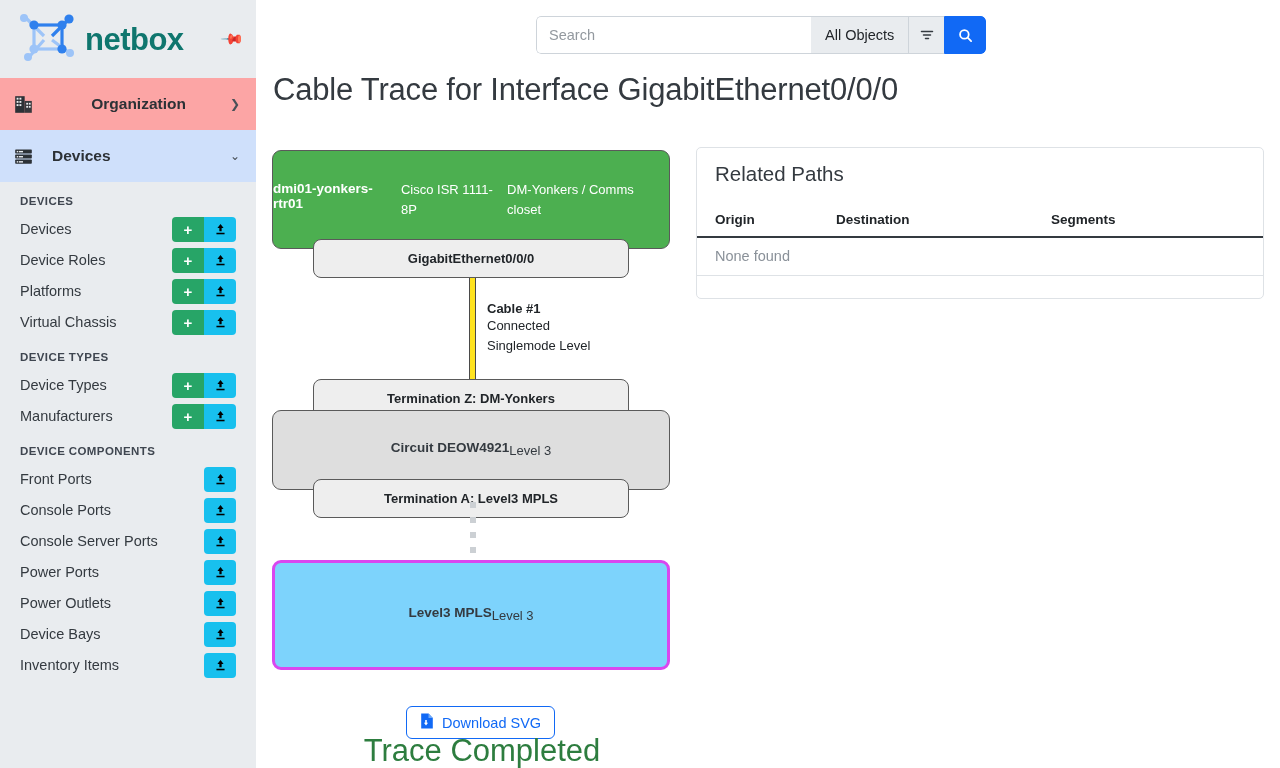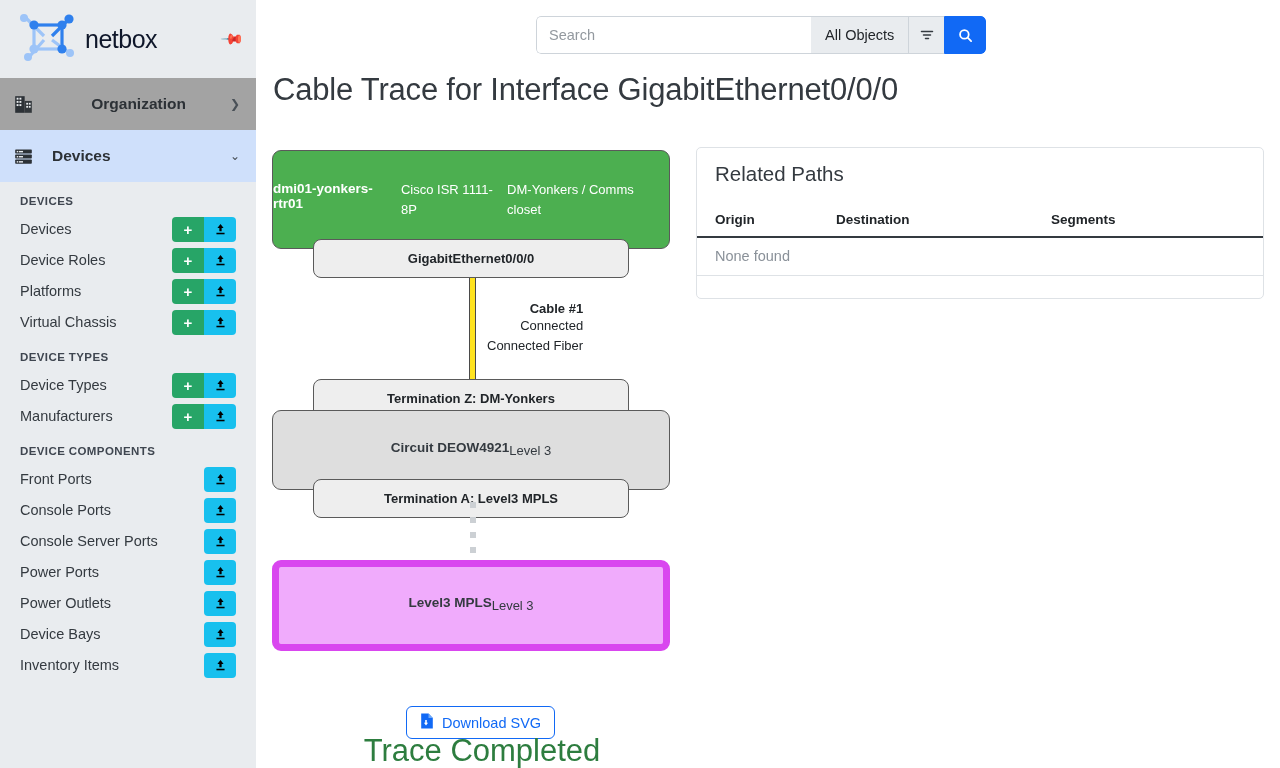--- a/index.html
+++ b/index.html
@@ -18,31 +18,31 @@
     background: #e9ecef;
     overflow: hidden;
   }
   .brand {
     height: 78px;
     display: flex; align-items: center;
     padding: 0 14px 0 20px;
   }
   .brand-logo { display: flex; align-items: center; gap: 9px; flex: 1; }
   .brand-word {
-    font-size: 25px; font-weight: 400; color: #0f172a;
+    font-size: 31px; font-weight: 700; color: #0f766e;
     letter-spacing: -0.5px; line-height: 1;
   }
   .pin-icon { color: #f97316; font-size: 15px; transform: rotate(45deg); }
 
   .nav-group {
     display: flex; align-items: center;
     height: 52px; padding: 0 16px 0 14px;
     cursor: pointer;
   }
-  .nav-group.plain { background: #a3a3a3; gap: 44px; }
+  .nav-group.plain { background: #fca5a5; gap: 44px; }
   .nav-group.active { background: #cfe0fb; }
   .nav-group .ng-icon { width: 30px; display: flex; align-items: center; color: #2c3136; }
   .nav-group .ng-label { flex: 1; font-size: 15.5px; font-weight: 700; color: #2c3136; padding-left: 8px; }
   .nav-group .ng-chev { color: #495057; font-size: 12px; }
 
   .section-head {
     font-size: 11.5px; font-weight: 700; letter-spacing: .4px;
     color: #3f4650; padding: 13px 0 7px 20px; text-transform: uppercase;
   }
   .nav-row {
@@ -136,43 +136,43 @@
     background: #4caf50; border: 1px solid #5a5a5a; color: #fff;
     top: 0; height: 99px;
   }
   .node.device .n-title { font-size: 13.5px; font-weight: 700; margin-bottom: 7px; }
   .node.device .n-sub { font-size: 13px; font-weight: 400; line-height: 20px; }
   .node.circuit {
     background: #dedede; border: 1px solid #5a5a5a; color: #343a40;
     top: 260px; height: 80px;
   }
   .node.provider {
-    background: #f0abfc; border: 7px solid #d946ef; color: #343a40;
-    top: 410px; height: 91px;
+    background: #7dd3fc; border: 3px solid #d946ef; color: #343a40;
+    top: 410px; height: 110px;
   }
   .node.circuit .n-title, .node.provider .n-title { font-size: 13.5px; font-weight: 700; margin-bottom: 6px; }
   .node.circuit .n-sub, .node.provider .n-sub { font-size: 13px; color: #343a40; }
 
   .term {
     position: absolute; left: 41px; width: 316px; height: 39px;
     background: #eeeeee; border: 1px solid #5a5a5a; border-radius: 8px;
     display: flex; align-items: center; justify-content: center;
     font-size: 13px; font-weight: 700; color: #212529;
     text-align: center;
   }
   .term.t-iface { top: 89px; }
   .term.t-z     { top: 229px; }
   .term.t-a     { top: 329px; }
 
   .cable-line {
     position: absolute; left: 197px; top: 128px;
     width: 7px; height: 102px;
     background: #ffe31f; border-left: 1px solid #4a4a4a; border-right: 1px solid #4a4a4a;
   }
-  .cable-label { position: absolute; left: 215px; top: 151px; text-align: right; }
+  .cable-label { position: absolute; left: 215px; top: 151px; text-align: left; }
   .cable-label .cl-title { font-size: 13px; font-weight: 700; color: #212529; }
   .cable-label .cl-line { font-size: 13px; color: #212529; line-height: 20px; }
 
   .dotted-link { position: absolute; left: 198px; top: 352px; width: 6px; height: 58px; }
   .dotted-link i {
     display: block; width: 6px; height: 6px; background: #ccd0d4; margin-bottom: 9px;
   }
 
   .dl-btn {
     position: absolute; left: 134px; top: 520px;
@@ -478,21 +478,21 @@
       <div class="n-sub">Cisco ISR 1111-8P</div>
       <div class="n-sub">DM-Yonkers / Comms closet</div>
     </div>
 
     <div class="term t-iface">GigabitEthernet0/0/0</div>
 
     <div class="cable-line"></div>
     <div class="cable-label">
       <div class="cl-title">Cable #1</div>
       <div class="cl-line">Connected</div>
-      <div class="cl-line">Connected Fiber</div>
+      <div class="cl-line">Singlemode Level</div>
     </div>
 
     <div class="term t-z">Termination Z: DM-Yonkers</div>
 
     <div class="node circuit">
       <div class="n-title">Circuit DEOW4921</div>
       <div class="n-sub">Level 3</div>
     </div>
 
     <div class="term t-a">Termination A: Level3 MPLS</div>

